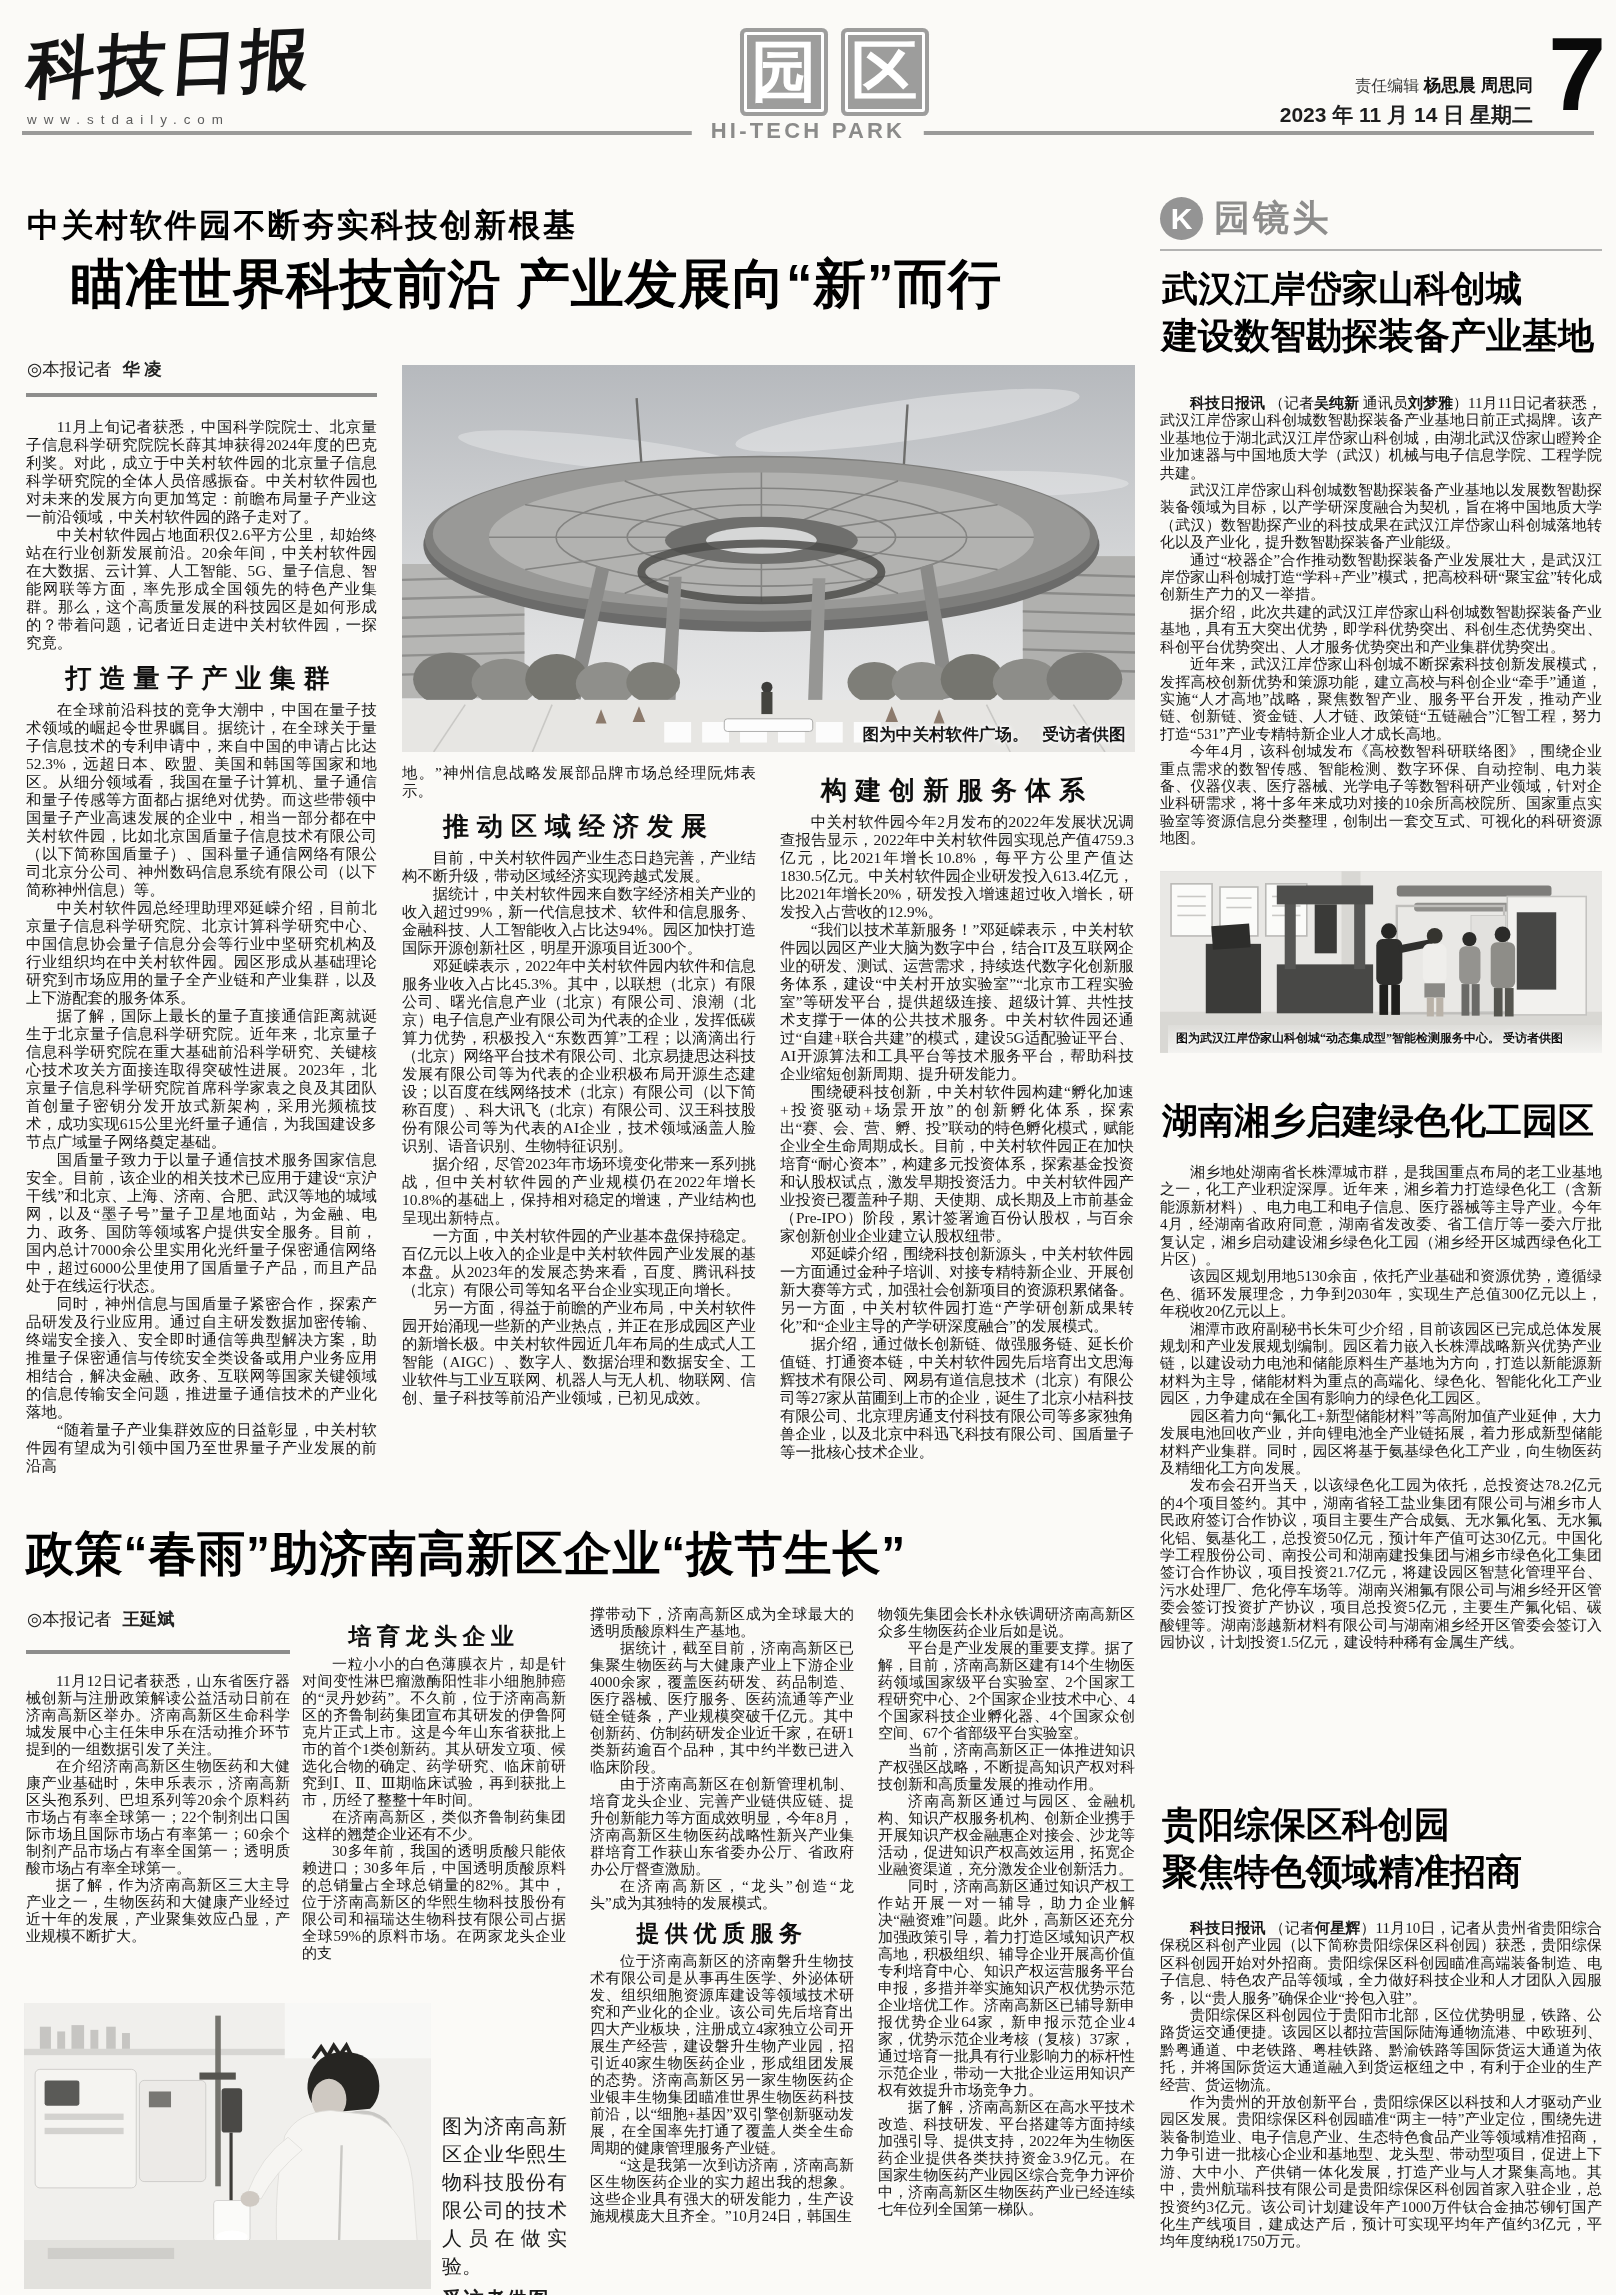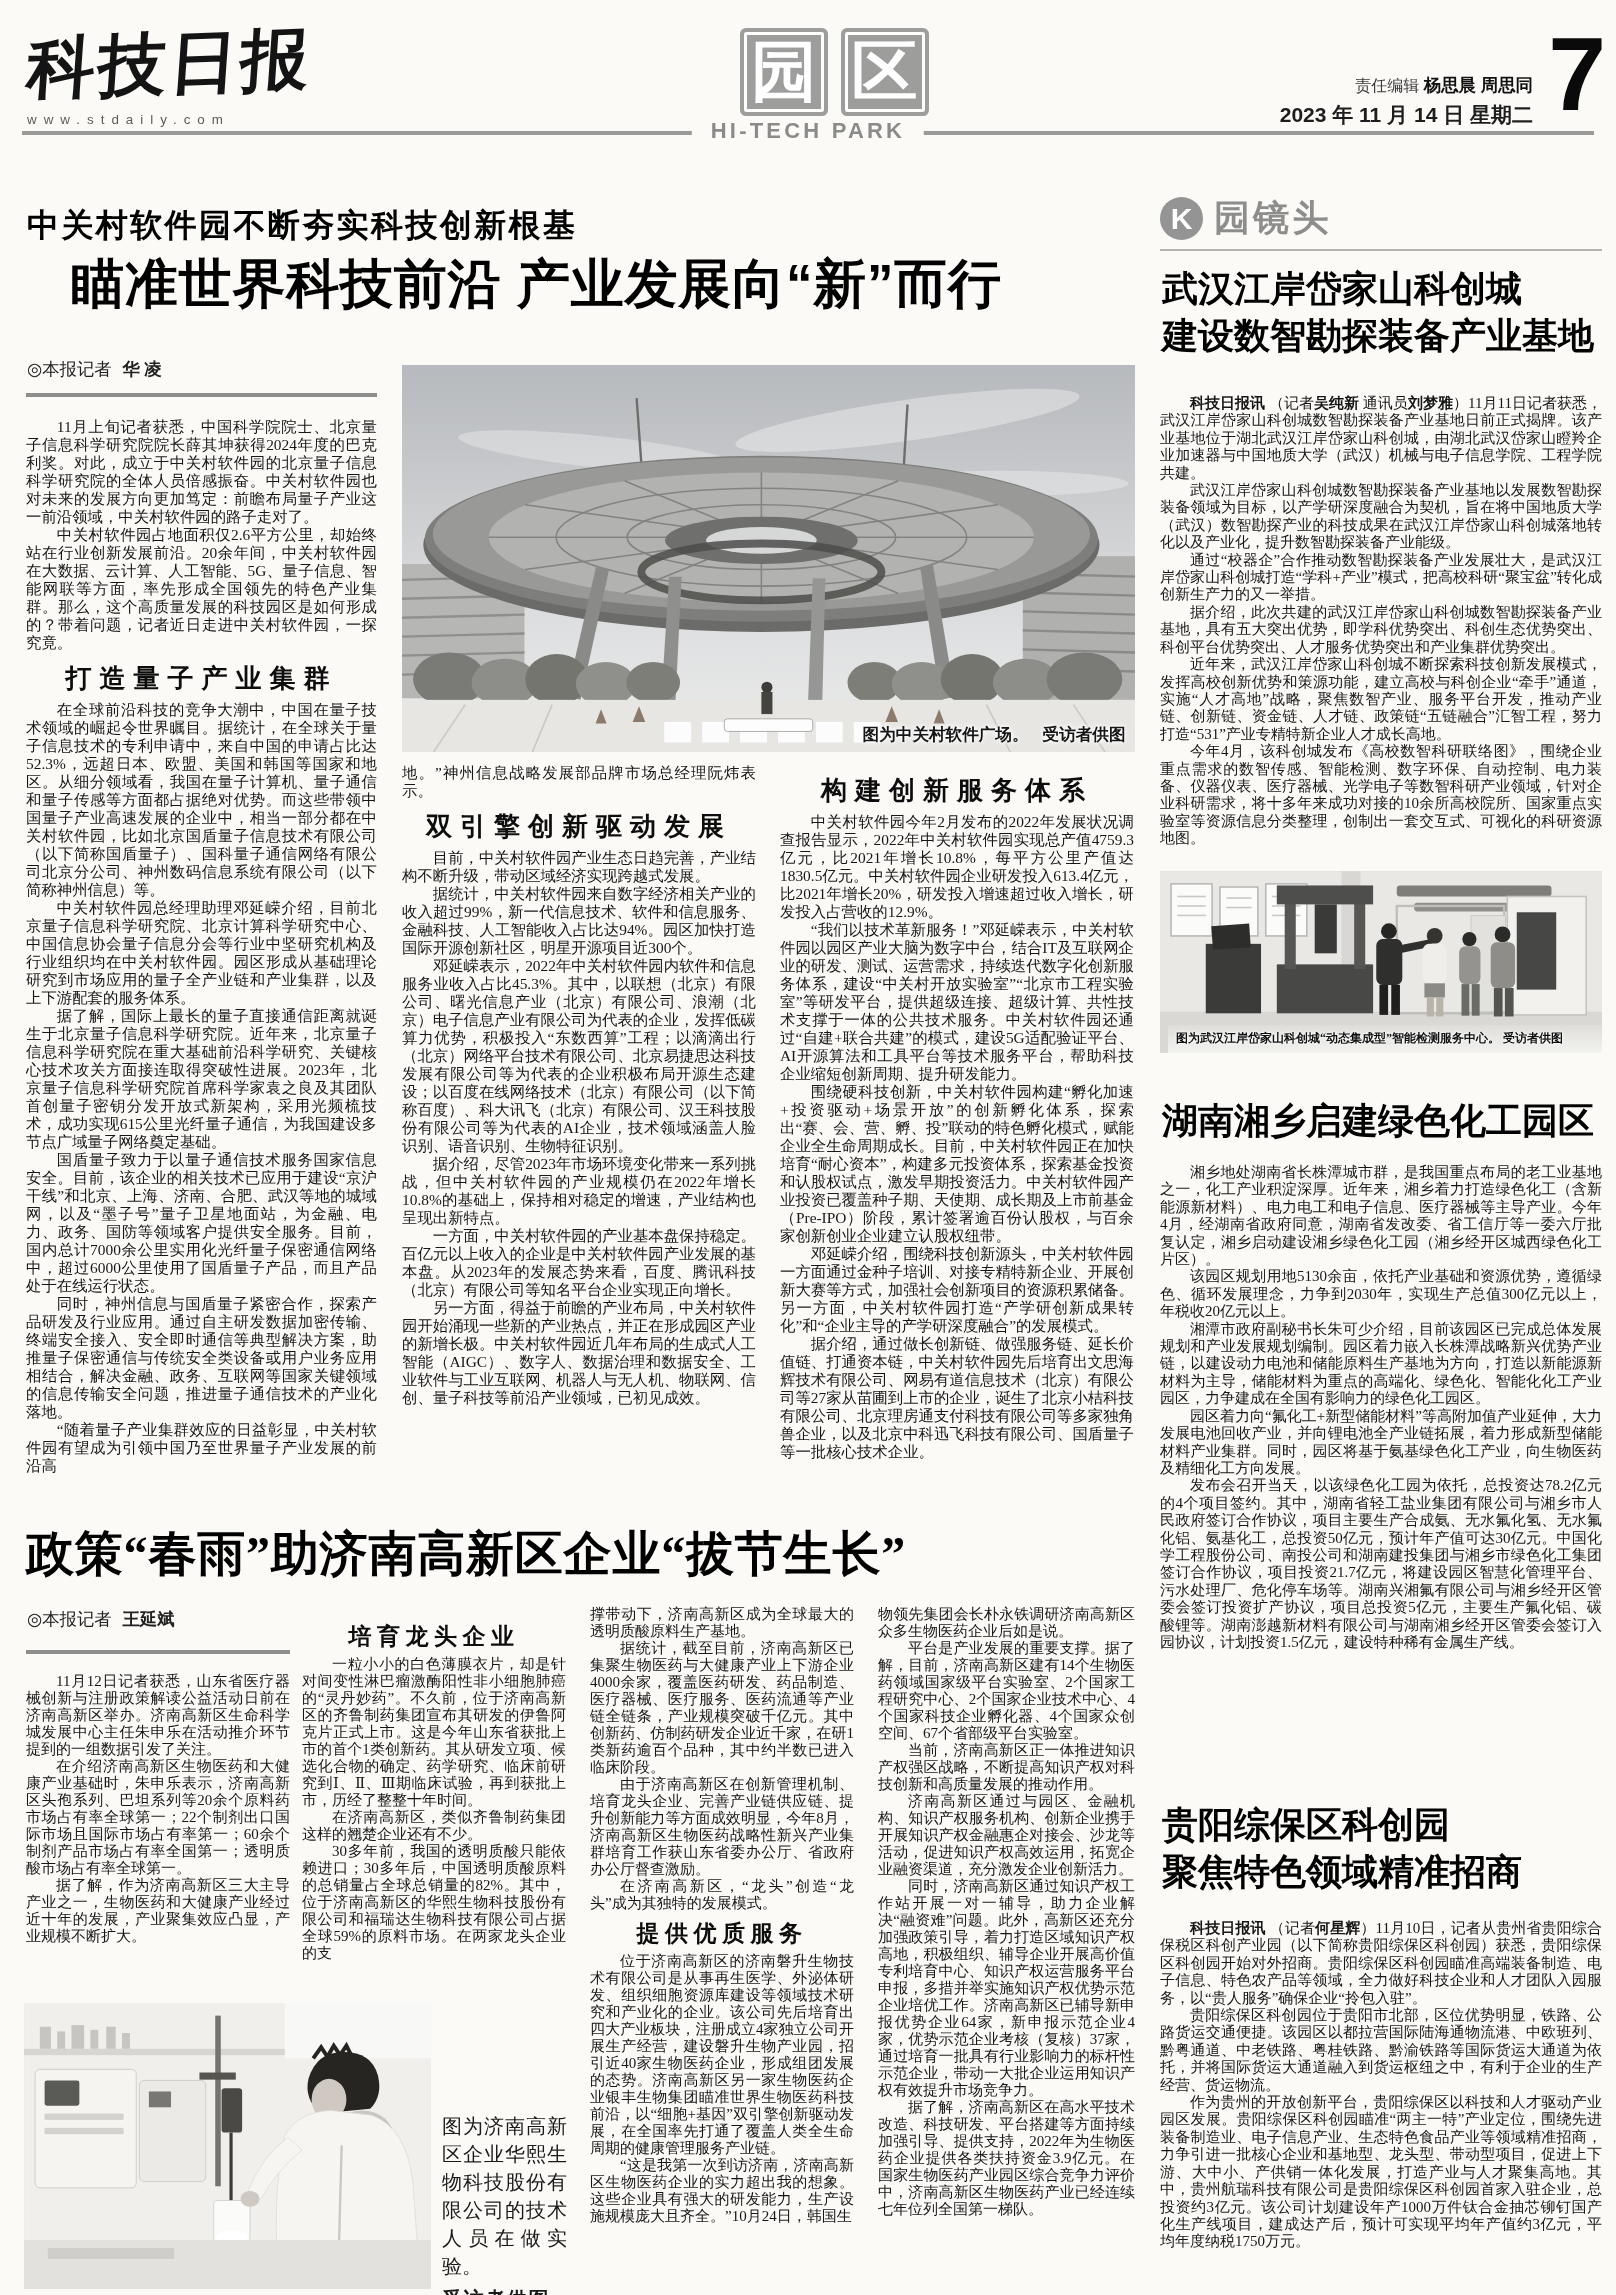--- a/index.html
+++ b/index.html
@@ -31,21 +31,21 @@
     letter-spacing:3.2px;color:#8b8b8a;background:#fbfaf7;padding:0 19px;white-space:nowrap;
   }
   .ed-line{font-size:16px;color:#3a3a3a;white-space:nowrap;font-family:"Liberation Sans",sans-serif;}
   .ed-line b{font-size:17.4px;color:#111;}
   .date-line{font-size:21px;font-weight:bold;color:#1d1d1d;white-space:nowrap;font-family:"Liberation Sans",sans-serif;}
   .page-no{font-family:"Liberation Sans",sans-serif;font-weight:900;font-size:104px;color:#0a0a0a;line-height:1;}
 
   
   .kicker{font-family:"Liberation Sans",sans-serif;font-weight:700;font-size:32px;letter-spacing:2.4px;color:#000;white-space:nowrap;}
   .headline-main{font-family:"Liberation Sans",sans-serif;font-weight:900;font-size:53px;letter-spacing:0.8px;color:#000;white-space:nowrap;}
-  .headline-bottom{font-family:Liberation Serif, serif;font-weight:900;font-size:48px;letter-spacing:0.8px;color:#000;white-space:nowrap;text-align:right;}
+  .headline-bottom{font-family:Liberation Sans, sans-serif;font-weight:900;font-size:48px;letter-spacing:0.8px;color:#000;white-space:nowrap;text-align:right;}
   .byline{font-size:17.4px;color:#222;}
   .byline b{margin-left:6.3px;}
   .byline-rule{height:4px;background:#8d8d8c;}
 
   
   .col{overflow:hidden;text-align:justify;}
   .para{margin:0;text-indent:2em;text-align:justify;}
   .para.cont{text-indent:0;}
   .sub-head{font-family:"Liberation Sans",sans-serif;font-weight:900;color:#0d0d0d;text-align:center;}
   .main-col{font-size:15.4px;line-height:18px;}
@@ -235,21 +235,21 @@
     <h3 class="sub-head">打造量子产业集群</h3>
     <p class="para">在全球前沿科技的竞争大潮中，中国在量子技术领域的崛起令世界瞩目。据统计，在全球关于量子信息技术的专利申请中，来自中国的申请占比达52.3%，远超日本、欧盟、美国和韩国等国家和地区。从细分领域看，我国在量子计算机、量子通信和量子传感等方面都占据绝对优势。而这些带领中国量子产业高速发展的企业中，相当一部分都在中关村软件园，比如北京国盾量子信息技术有限公司（以下简称国盾量子）、国科量子通信网络有限公司北京分公司、神州数码信息系统有限公司（以下简称神州信息）等。</p>
     <p class="para">中关村软件园总经理助理邓延嵘介绍，目前北京量子信息科学研究院、北京计算科学研究中心、中国信息协会量子信息分会等行业中坚研究机构及行业组织均在中关村软件园。园区形成从基础理论研究到市场应用的量子全产业链和产业集群，以及上下游配套的服务体系。</p>
     <p class="para">据了解，国际上最长的量子直接通信距离就诞生于北京量子信息科学研究院。近年来，北京量子信息科学研究院在重大基础前沿科学研究、关键核心技术攻关方面接连取得突破性进展。2023年，北京量子信息科学研究院首席科学家袁之良及其团队首创量子密钥分发开放式新架构，采用光频梳技术，成功实现615公里光纤量子通信，为我国建设多节点广域量子网络奠定基础。</p>
     <p class="para">国盾量子致力于以量子通信技术服务国家信息安全。目前，该企业的相关技术已应用于建设“京沪干线”和北京、上海、济南、合肥、武汉等地的城域网，以及“墨子号”量子卫星地面站，为金融、电力、政务、国防等领域客户提供安全服务。目前，国内总计7000余公里实用化光纤量子保密通信网络中，超过6000公里使用了国盾量子产品，而且产品处于在线运行状态。</p>
     <p class="para">同时，神州信息与国盾量子紧密合作，探索产品研发及行业应用。通过自主研发数据加密传输、终端安全接入、安全即时通信等典型解决方案，助推量子保密通信与传统安全类设备或用户业务应用相结合，解决金融、政务、互联网等国家关键领域的信息传输安全问题，推进量子通信技术的产业化落地。</p>
     <p class="para">“随着量子产业集群效应的日益彰显，中关村软件园有望成为引领中国乃至世界量子产业发展的前沿高</p>
   </div>
 <div class="abs col main-col" style="left:402px;top:764px;width:354px;height:731px;">
     <p class="para cont">地。”神州信息战略发展部品牌市场总经理阮炜表示。</p>
-    <h3 class="sub-head">双引擎创新驱动发展</h3>
+    <h3 class="sub-head">推动区域经济发展</h3>
     <p class="para">目前，中关村软件园产业生态日趋完善，产业结构不断升级，带动区域经济实现跨越式发展。</p>
     <p class="para">据统计，中关村软件园来自数字经济相关产业的收入超过99%，新一代信息技术、软件和信息服务、金融科技、人工智能收入占比达94%。园区加快打造国际开源创新社区，明星开源项目近300个。</p>
     <p class="para">邓延嵘表示，2022年中关村软件园内软件和信息服务业收入占比45.3%。其中，以联想（北京）有限公司、曙光信息产业（北京）有限公司、浪潮（北京）电子信息产业有限公司为代表的企业，发挥低碳算力优势，积极投入“东数西算”工程；以滴滴出行（北京）网络平台技术有限公司、北京易捷思达科技发展有限公司等为代表的企业积极布局开源生态建设；以百度在线网络技术（北京）有限公司（以下简称百度）、科大讯飞（北京）有限公司、汉王科技股份有限公司等为代表的AI企业，技术领域涵盖人脸识别、语音识别、生物特征识别。</p>
     <p class="para">据介绍，尽管2023年市场环境变化带来一系列挑战，但中关村软件园的产业规模仍在2022年增长10.8%的基础上，保持相对稳定的增速，产业结构也呈现出新特点。</p>
     <p class="para">一方面，中关村软件园的产业基本盘保持稳定。百亿元以上收入的企业是中关村软件园产业发展的基本盘。从2023年的发展态势来看，百度、腾讯科技（北京）有限公司等知名平台企业实现正向增长。</p>
     <p class="para">另一方面，得益于前瞻的产业布局，中关村软件园开始涌现一些新的产业热点，并正在形成园区产业的新增长极。中关村软件园近几年布局的生成式人工智能（AIGC）、数字人、数据治理和数据安全、工业软件与工业互联网、机器人与无人机、物联网、信创、量子科技等前沿产业领域，已初见成效。</p>
   </div>
 <div class="abs col main-col" style="left:780px;top:764px;width:354px;height:734px;">
     <h3 class="sub-head">构建创新服务体系</h3>
     <p class="para">中关村软件园今年2月发布的2022年发展状况调查报告显示，2022年中关村软件园实现总产值4759.3亿元，比2021年增长10.8%，每平方公里产值达1830.5亿元。中关村软件园企业研发投入613.4亿元，比2021年增长20%，研发投入增速超过收入增长，研发投入占营收的12.9%。</p>

